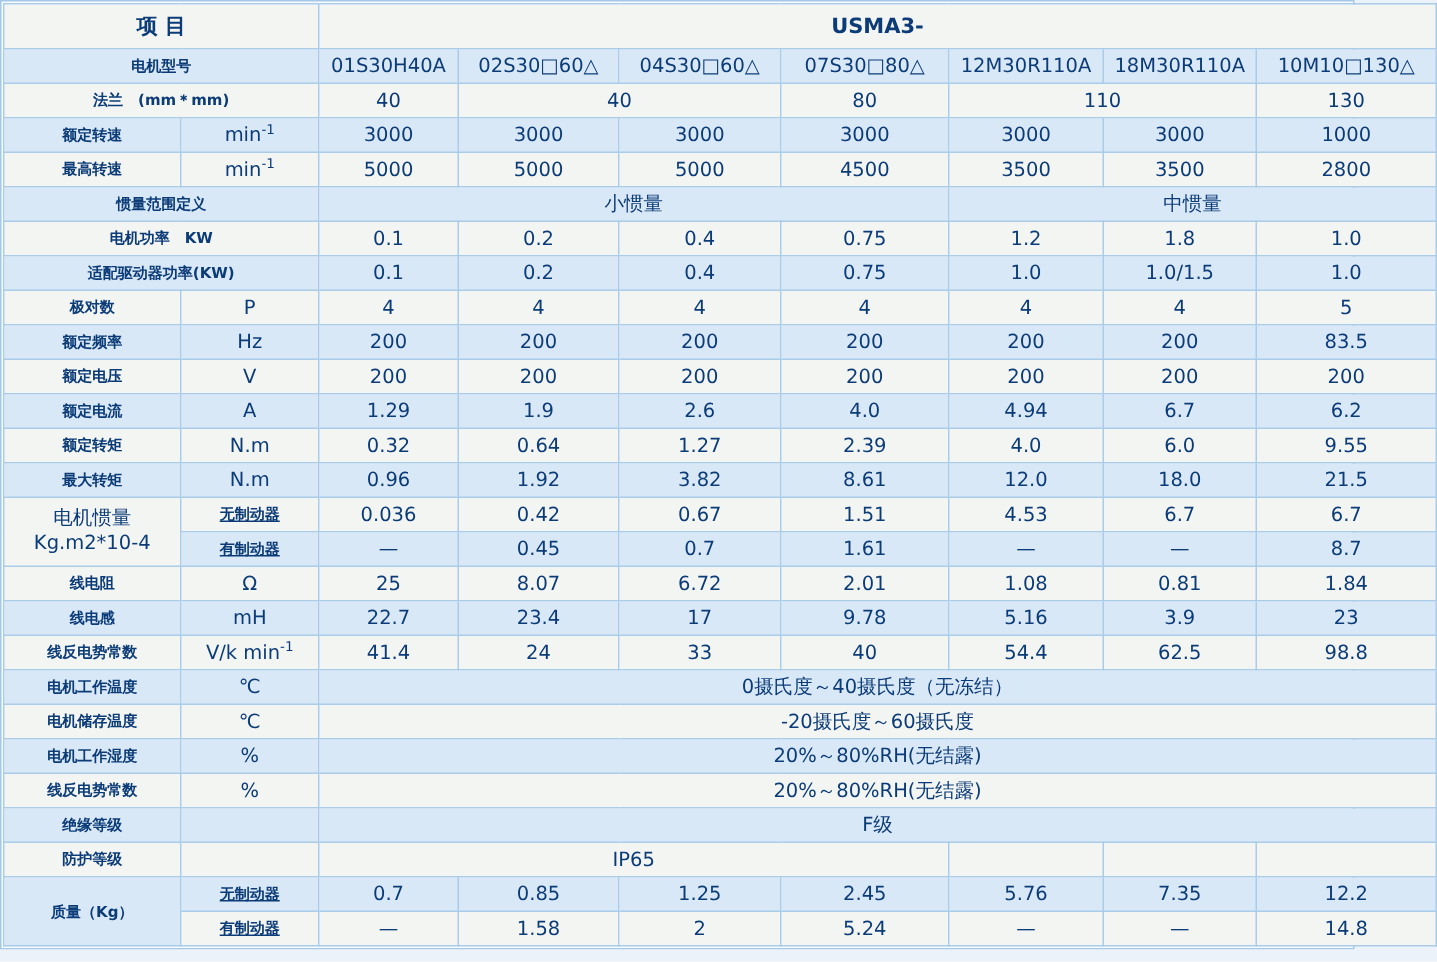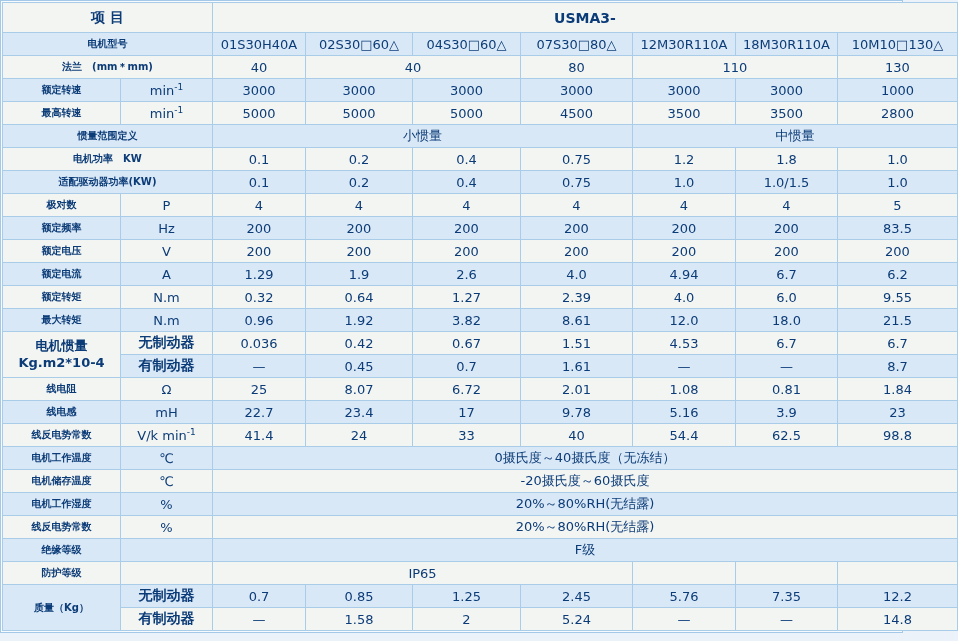--- a/index.html
+++ b/index.html
@@ -5,23 +5,23 @@
   html,body{margin:0;padding:0;background:#ecf2f9;font-family:"DejaVu Sans",sans-serif;}
   .frame{box-sizing:border-box;width:903px;border:1px solid #a4c8e8;background:#f8fbfd;padding:1px;}
   table{border-collapse:collapse;table-layout:fixed;width:954px;}
   td{border:1px solid #a9cce9;text-align:center;vertical-align:middle;color:#0c3c78;
      padding:0;overflow:hidden;white-space:nowrap;font-size:13px;}
   tr{height:23px;}
   tr.tall{height:30px;}
   tr.blue td{background:#d9e8f6;}
   tr.white td{background:#f3f5f2;}
   .lbl{font-weight:bold;font-size:10px;}
-  .sub{font-weight:bold;font-size:14px;}
+  .sub{font-weight:bold;font-size:10px;text-decoration:underline;}
   .hdr{font-weight:bold;font-size:14px;}
-  .lbl2{font-weight:bold;font-size:13px;line-height:1.25;white-space:normal;}
+  .lbl2{font-weight:normal;font-size:13px;line-height:1.25;white-space:normal;}
   sup{font-size:9px;}
 </style>
 </head>
 <body>
 
 <div class="frame">
 <table>
   <colgroup>
     <col style="width:118px">
         <col style="width:92px">

